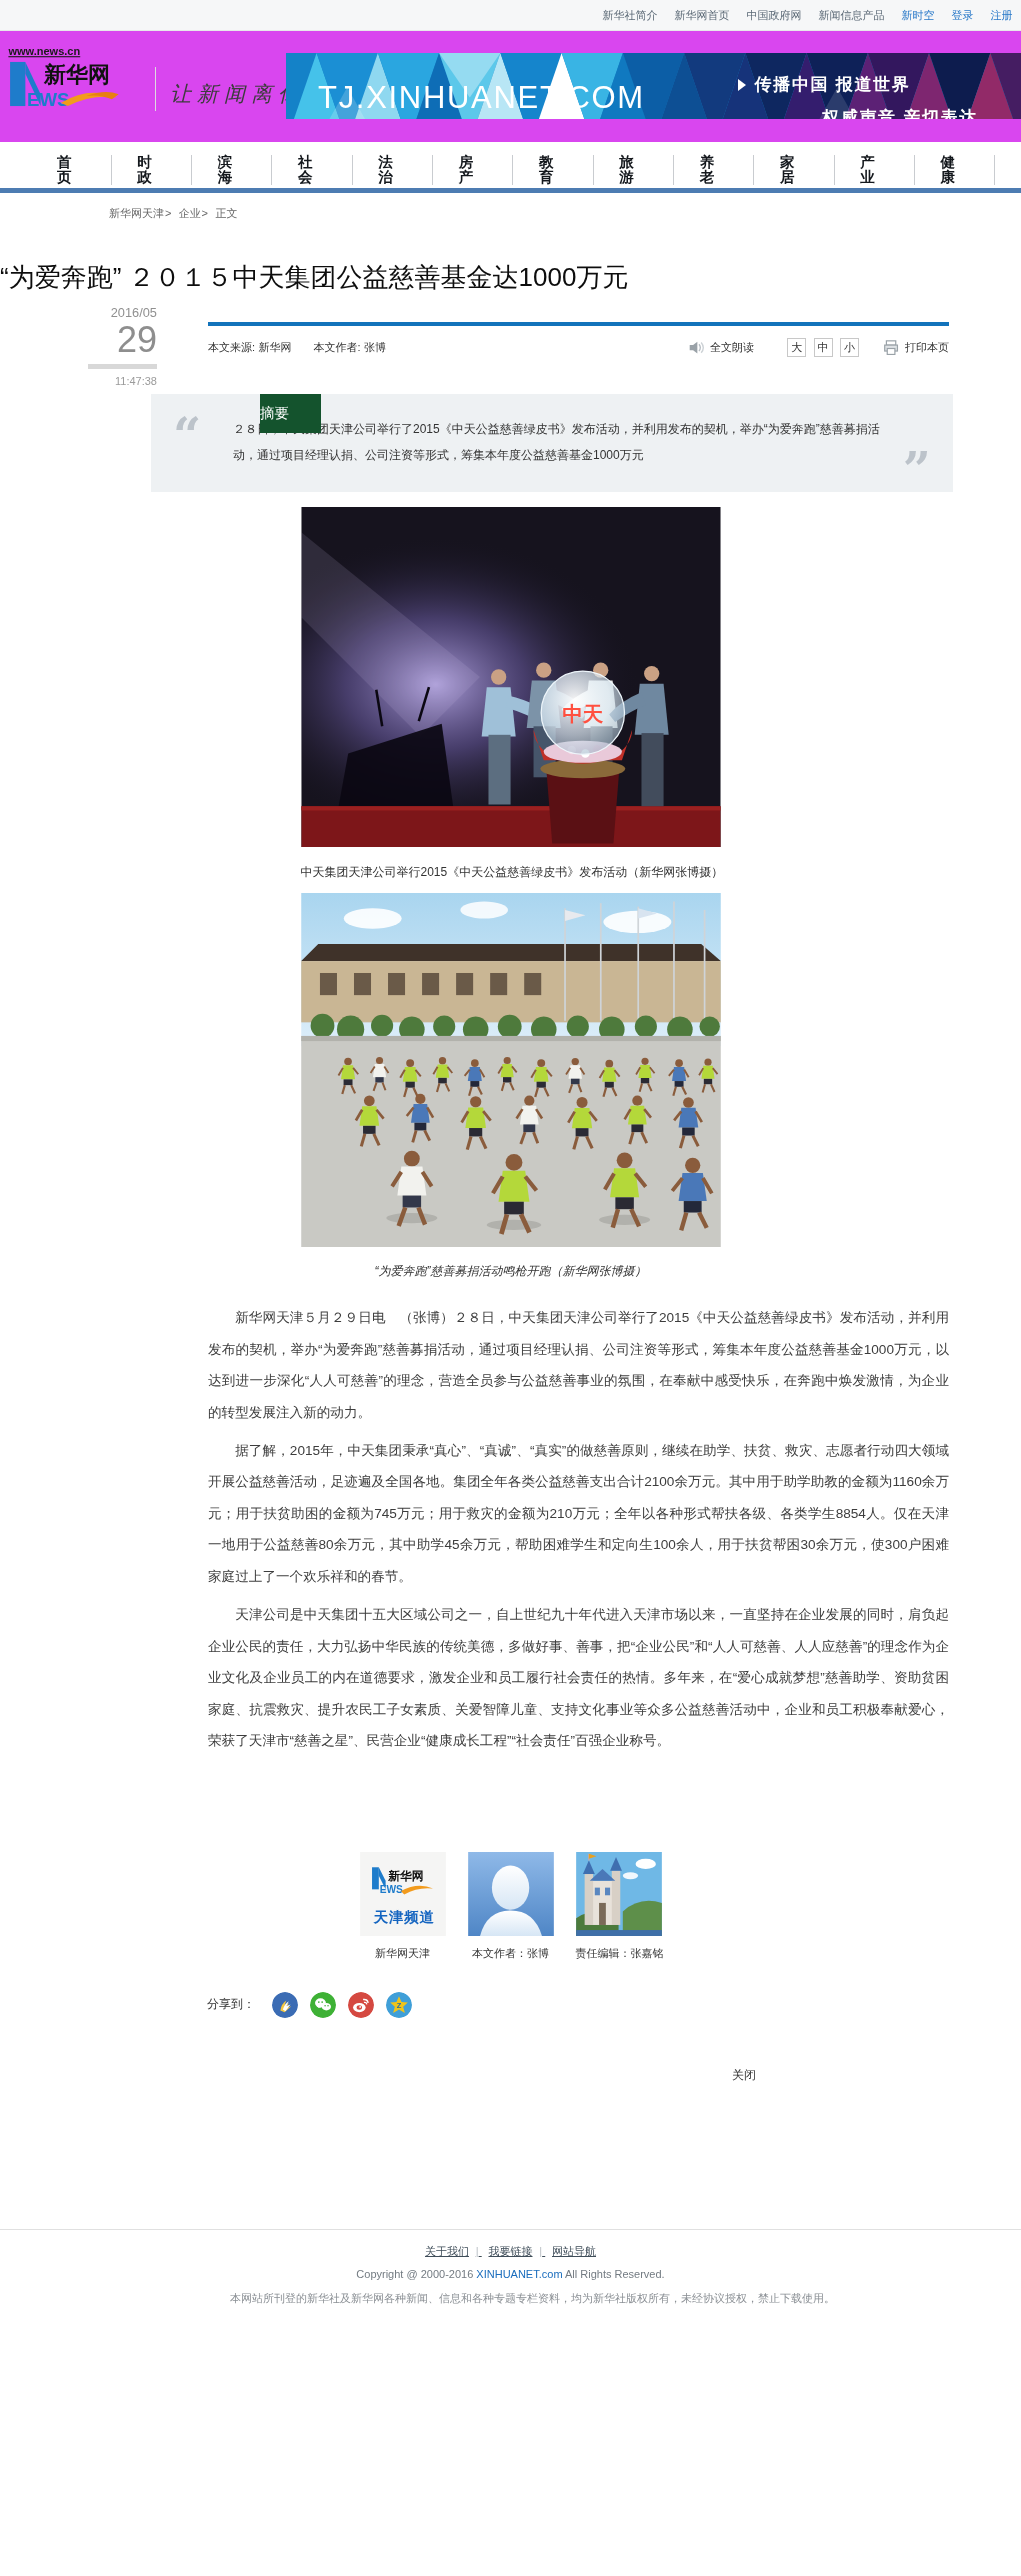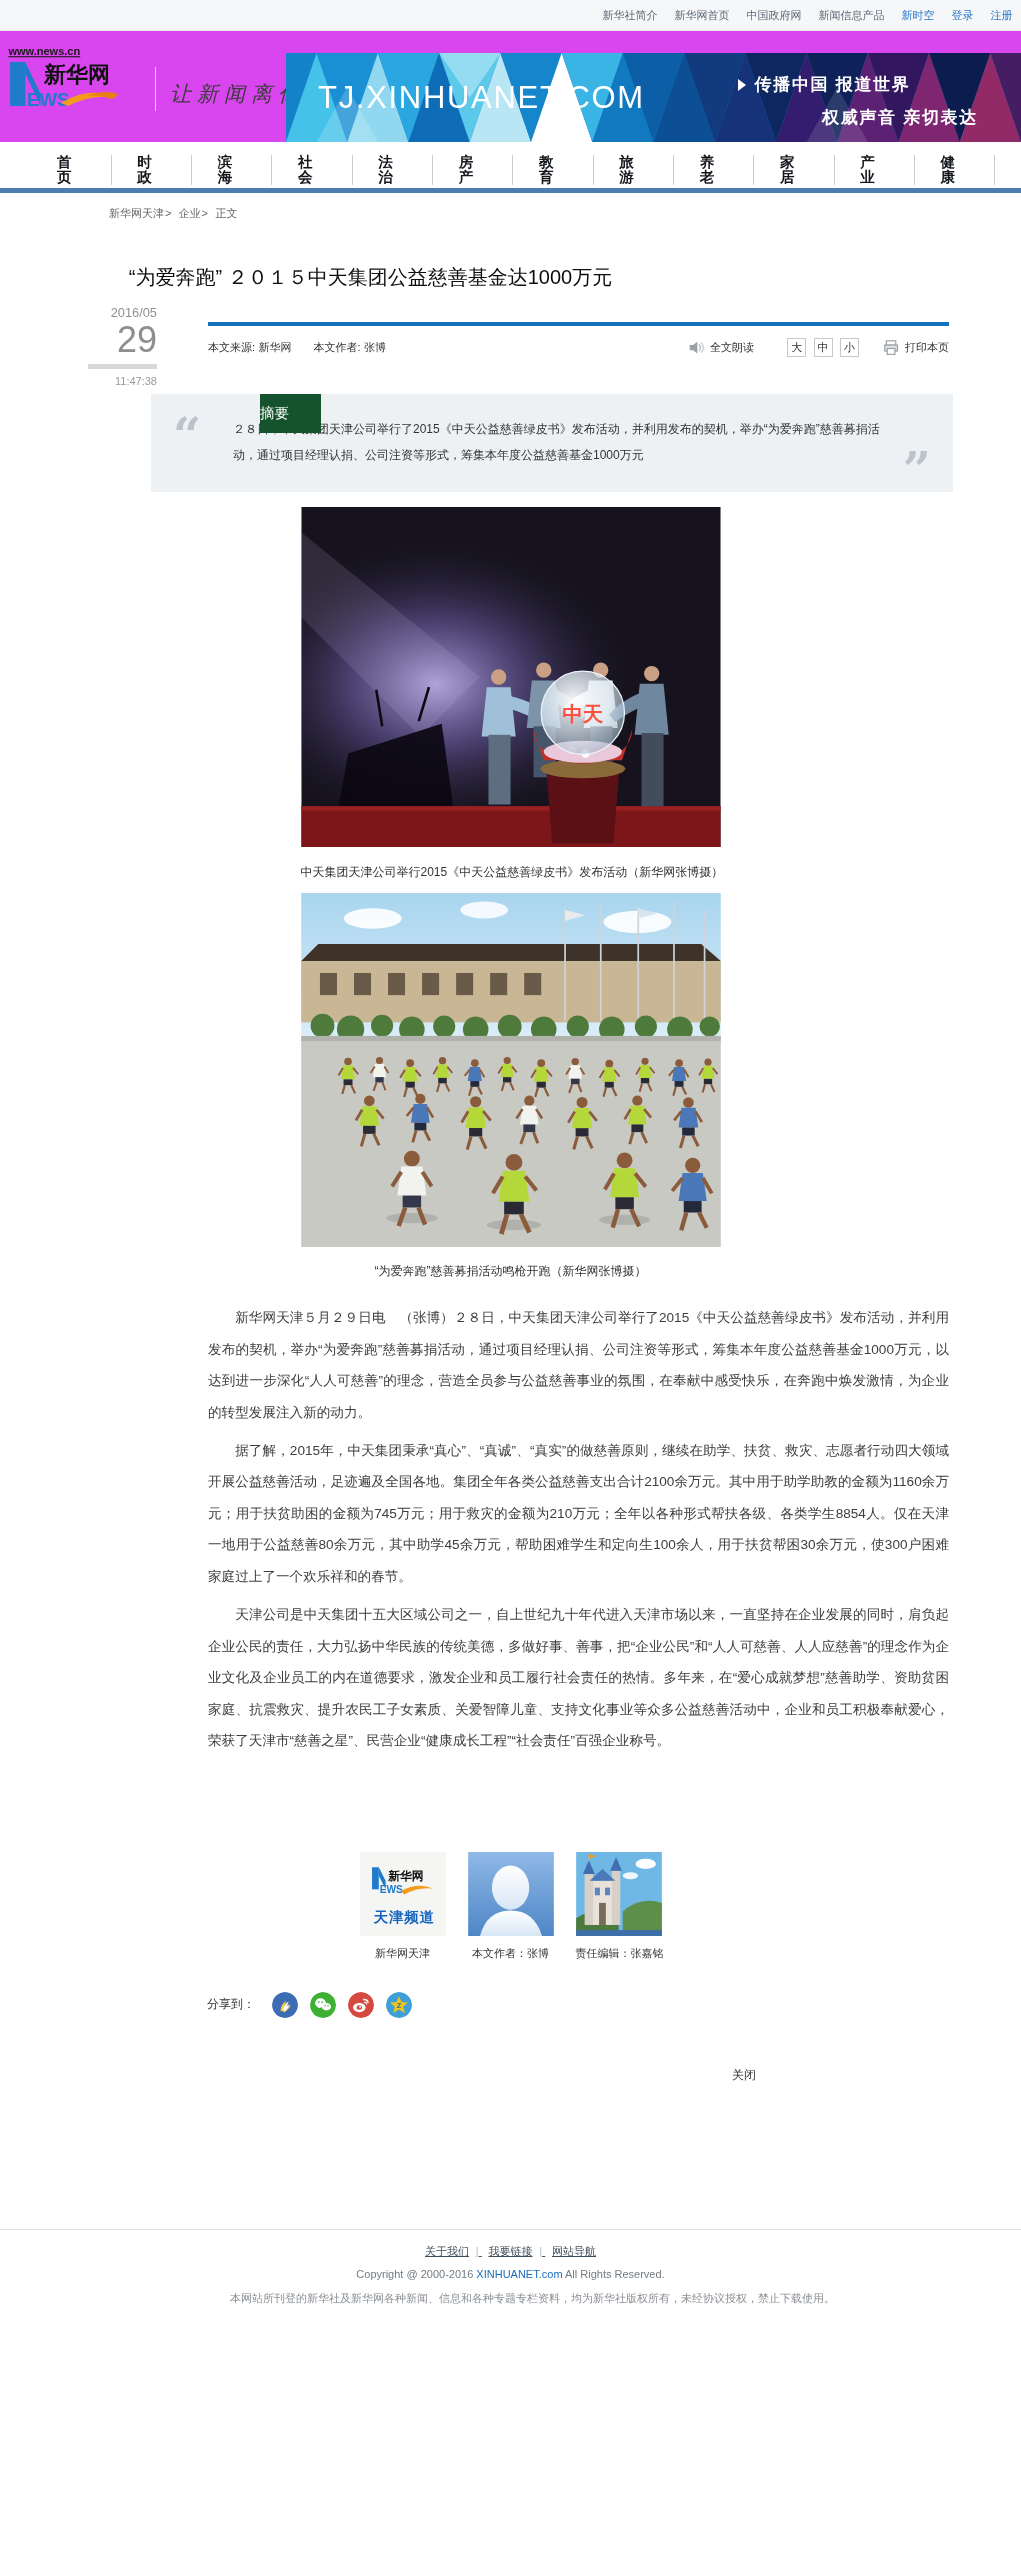--- a/index.html
+++ b/index.html
@@ -6,40 +6,40 @@
   body{width:1021px;background:#fff;font-family:"Liberation Sans","DejaVu Sans",sans-serif;color:#333;position:relative;height:2576px;overflow:hidden;}
   
   .topbar{height:31px;background:#f6f7f8;border-bottom:0.9px solid #e7e9ea;display:flex;align-items:center;justify-content:flex-end;padding-right:8.5px;box-sizing:border-box;}
   .topbar a{font-size:11px;color:#5a6875;text-decoration:none;margin-left:17px;}
   .topbar a.blue{color:#2878c8;}
   
   .header{height:111px;position:relative;background:#d946ef;}
   .logoblock{position:absolute;left:5.1px;top:12px;}
   .slogan{position:absolute;left:170px;top:49px;font-family:"DejaVu Serif","Liberation Serif",serif;font-style:italic;font-size:21px;letter-spacing:6px;color:#3c3c3c;}
   .logo-divider{position:absolute;left:155px;top:36px;width:0.9px;height:44px;background:#ddd;}
-  .banner{position:absolute;right:0;top:22px;width:735px;height:89px;overflow:hidden;}
+  .banner{position:absolute;right:0;top:22px;width:735px;height:66px;overflow:hidden;}
   .banner-domain{position:absolute;left:32px;top:27px;font-size:31px;color:#fff;letter-spacing:1.7px;font-weight:400;}
   .banner-t1{position:absolute;left:452px;top:20.4px;font-size:17px;font-weight:bold;color:#fff;letter-spacing:1.7px;display:flex;align-items:center;}
   .banner-t2{position:absolute;left:536px;top:53px;font-size:17px;font-weight:bold;color:#fff;letter-spacing:1.7px;}
   .play-tri{width:0;height:0;border-left:8.5px solid #fff;border-top:6px solid transparent;border-bottom:6px solid transparent;margin-right:8.5px;display:inline-block;}
   
   .nav{margin-top:9.4px;height:37px;display:flex;align-items:center;padding-left:57px;}
   .nav-item{font-size:14.5px;font-weight:bold;color:#14181d;text-decoration:none;padding:0 25.5px 0 0;margin-right:25.5px;border-right:0.9px solid #c9ccd0;line-height:15.3px;}
   .navrule{height:4.3px;background:#4d7cb2;}
   .breadcrumb{margin:13.6px 0 0 109px;font-size:11px;color:#666;}
   .breadcrumb a{color:#666;text-decoration:none;}
   .breadcrumb .sep{margin:0 4.3px 0 0.9px;}
   
   .arthead{position:relative;margin-top:36px;}
   .datebox{position:absolute;left:85px;top:48px;width:72px;text-align:right;color:#909090;}
   .datebox .ym{font-size:12.8px;}
   .datebox .day{font-size:36px;line-height:39px;color:#8e8e8e;}
   .datebox .bar{height:4.3px;background:#d8d8d8;margin:5.1px 0 6px 3.4px;}
   .datebox .tm{font-size:11px;color:#9b9b9b;}
-  .title{margin-left:208px;width:741px;text-align:center;font-size:20px;line-height:41px;color:#0d0d0d;font-weight:500;}
+  .title{margin-left:208px;width:741px;font-size:26px;line-height:41px;color:#0d0d0d;font-weight:500;}
   .titlerule{margin:24px 0 0 208px;width:741px;height:3.4px;background:#1273bb;}
   
   .meta{margin:12px 0 0 208px;width:741px;display:flex;align-items:center;font-size:11px;color:#333;}
   .meta .lbl{color:#333;}
   .meta .val{margin:0 22px 0 3.4px;}
   .meta-right{margin-left:auto;display:flex;align-items:center;}
   .meta-right .txt{margin:0 0 0 5.1px;}
   .fsz{display:inline-block;width:17px;height:17px;border:0.9px solid #c8c8c8;text-align:center;line-height:17px;font-size:11px;color:#333;margin-left:4.3px;background:#fff;cursor:pointer;}
   .fsz-group{margin:0 24px 0 29px;}
   .micon{vertical-align:middle;}
@@ -47,21 +47,21 @@
   .sumwrap{position:relative;margin:25.5px 0 0 151px;width:802px;}
   .sumtag{position:absolute;left:109px;top:0;width:61px;height:39px;background:#14532d;color:#fff;font-size:14.5px;text-align:left;line-height:39px;z-index:2;}
   .sumbox{margin-top:37px;background:#eef1f3;padding:22px 73px 24px 82px;position:relative;box-sizing:border-box;}
   .sumtext{font-size:12px;line-height:26px;color:#333;}
   .q1,.q2{position:absolute;font-family:"DejaVu Serif",serif;font-weight:bold;font-size:49px;color:#bcc3ca;line-height:25.5px;}
   .q1{left:22px;top:29px;}
   .q2{right:22px;bottom:8.5px;}
   
   .fig{width:420px;margin:0 auto;}
   .fig1{margin-top:15.3px;}
-  .fig2{margin-top:12px;}
+  .fig2{margin-top:12px;font-style:italic;}
   .figcap{text-align:center;font-size:12px;color:#333;margin-top:13.6px;white-space:nowrap;}
   
   .bodytext{margin:22px 0 0 208px;width:741px;}
   .bodytext p{font-size:13.6px;line-height:31.5px;color:#3d3d3d;text-indent:2em;text-align:justify;margin:0 0 6.8px 0;}
   
   .cards{margin-top:95px;display:flex;justify-content:center;gap:22px;}
   .card{width:86px;}
   .card .img{width:86px;height:84px;overflow:hidden;}
   .card .cap{font-size:11px;color:#333;text-align:center;margin-top:10.2px;white-space:nowrap;}
   

